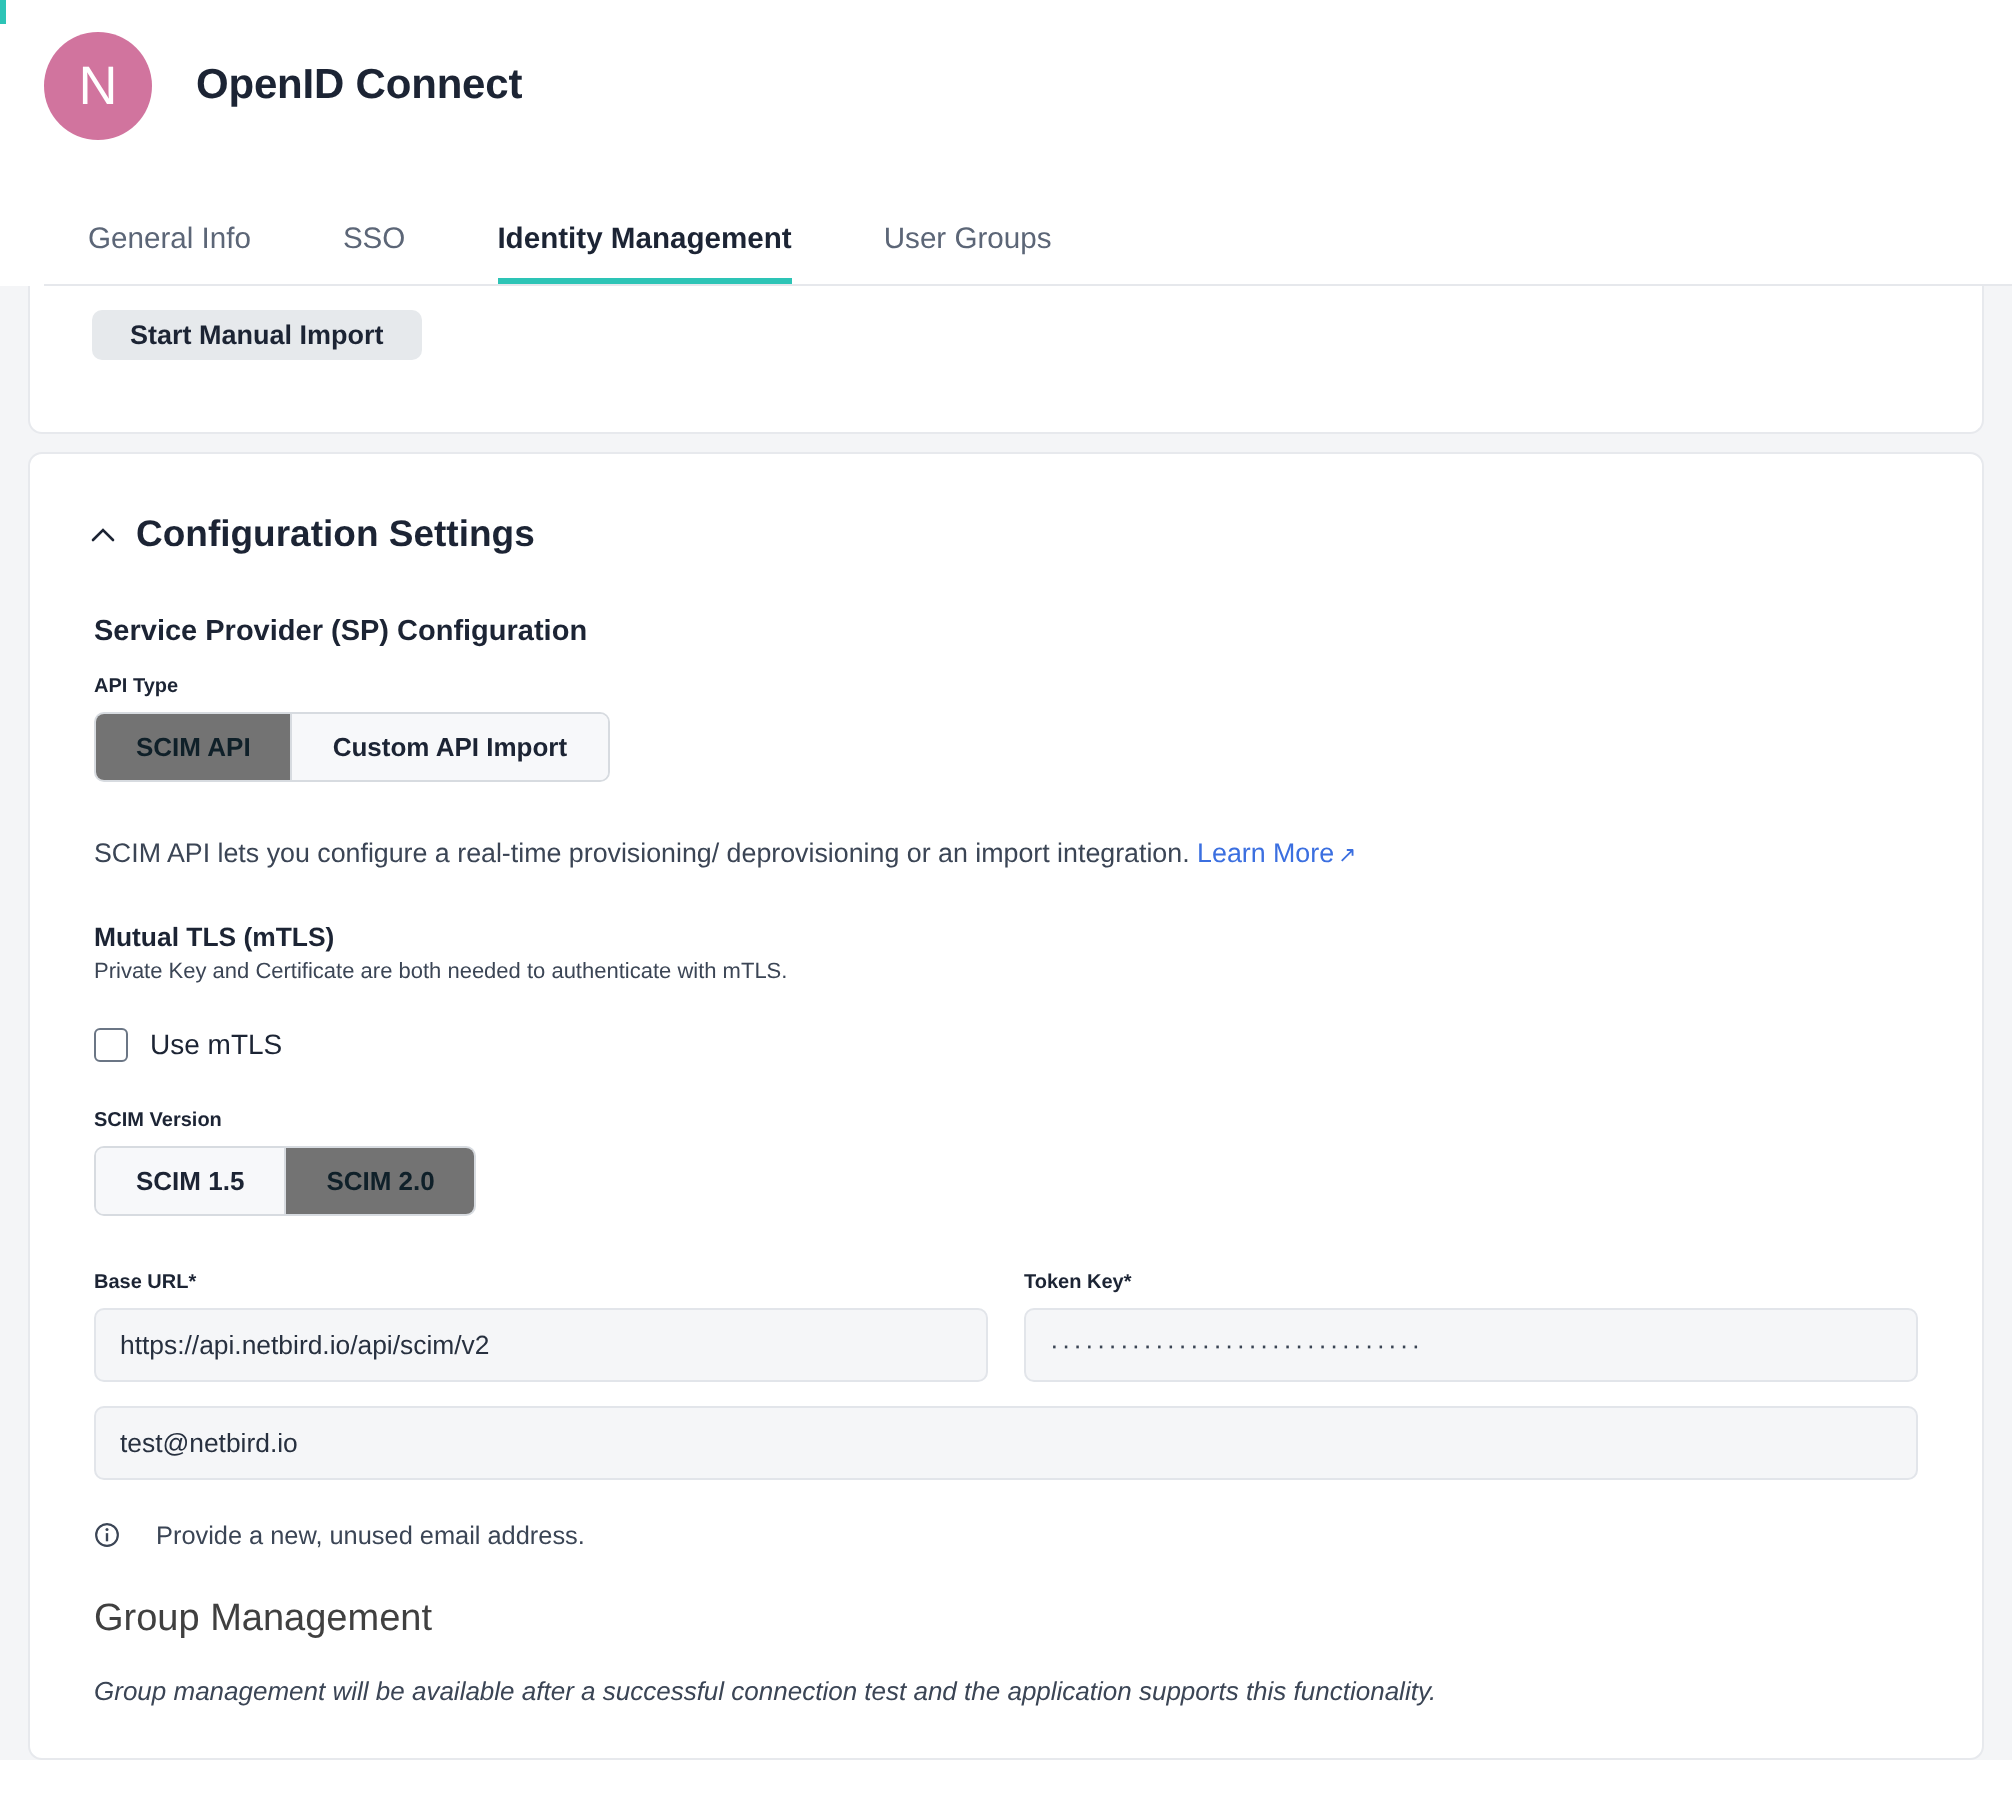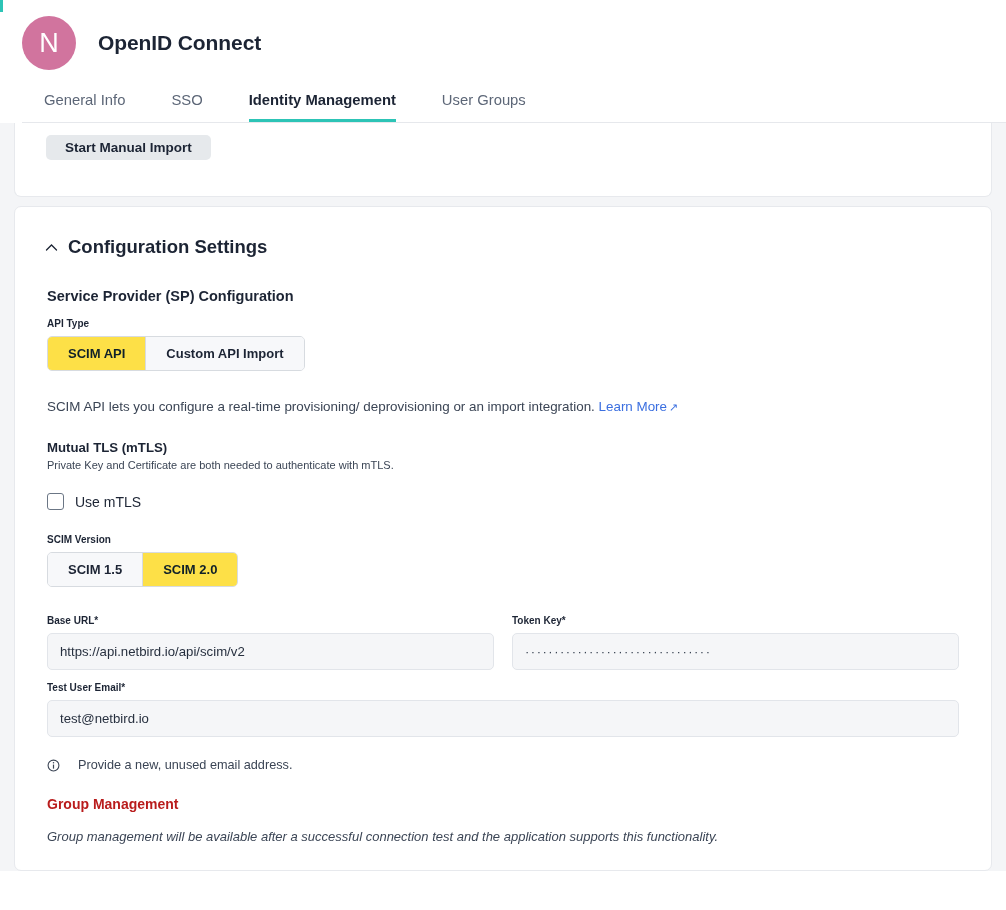--- a/index.html
+++ b/index.html
@@ -44,21 +44,21 @@
   .badge.grey  { background: #f1f2f4; }
   .visible-note {
     display: flex; align-items: center; gap: 7px;
     font-size: 13.5px; color: #3f4a5a; margin-left: 9px; white-space: nowrap;
   }
   .eye-ic { width: 15px; height: 15px; display: block; }
 
   
   .tabs {
     display: flex; align-items: flex-end; gap: 0;
-    margin-top: 14px; padding-left: 22px;
+    margin-top: 34px; padding-left: 22px;
     border-bottom: 1px solid #e6e8ec;
     position: relative;
   }
   .tab {
     font-size: 14.8px; color: #5c6677; padding: 8px 0 11px 0; margin-right: 46px;
     border-bottom: 3px solid transparent; cursor: pointer; white-space: nowrap;
   }
   .tab.active { color: #1c2434; font-weight: bold; border-bottom-color: #2dc4b6; }
 
   
@@ -98,21 +98,21 @@
     display: inline-flex; border: 1px solid #d7dbe0; border-radius: 5px;
     overflow: hidden; background: #f7f8fa;
   }
   .seg-btn {
     font-family: "Liberation Sans", sans-serif;
     font-size: 13px; font-weight: bold; color: #1c2434;
     background: #f7f8fa; border: none; padding: 9px 20px;
     cursor: pointer; white-space: nowrap;
   }
   .seg-btn + .seg-btn { border-left: 1px solid #d7dbe0; }
-  .seg-btn.active { background: #fde047; color: #0f2029; }
+  .seg-btn.active { background: #737373; color: #0f2029; }
 
   .desc { font-size: 13.4px; color: #3b4555; line-height: 1.45; }
   .desc.sp-top { margin-top: 26px; }
   .link { color: #3b6fe0; text-decoration: none; font-weight: normal; }
   .link .arrow { font-size: 11px; margin-left: 2px; display: inline-block; }
 
   .mtls-block { margin-top: 24px; }
   .mtls-title { font-size: 13.2px; font-weight: bold; color: #1c2434; margin-bottom: 4px; }
   .mtls-desc { font-size: 11px; color: #3b4555; }
 
@@ -134,21 +134,21 @@
     font-size: 13.2px; color: #27303f;
     background: #f5f6f8; border: 1px solid #e2e5ea; border-radius: 5px;
     padding: 10px 12px; outline: none;
   }
   .input::placeholder { color: #98a0ad; }
   .dots { letter-spacing: 1.5px; font-size: 13px; color: #3a4453; }
   .field-wrap.full { margin-top: 12px; }
   .hint { display: flex; align-items: center; gap: 18px; font-size: 12.7px; color: #3b4555; margin-top: 21px; }
   .info-ic { width: 13px; height: 13px; display: block; flex: 0 0 auto; }
 
-  .group-head { font-size: 14px; font-weight: bold; color: #b91c1c; margin: 24px 0 0 0; }
+  .group-head { font-size: 19px; font-weight: normal; color: #404040; margin: 24px 0 0 0; }
   .group-desc { font-size: 13px; font-style: italic; color: #3b4555; margin-top: 17px; }
 </style>
 </head>
 <body>
 
 <div id="page">
 
   <div class="accent-sliver"></div>
 
   <div class="header">
@@ -223,21 +223,20 @@
             <div class="field-label">Base URL*</div>
             <input class="input" type="text" value="https://api.netbird.io/api/scim/v2" style="">
           </div>
           <div class="field-wrap">
             <div class="field-label">Token Key*</div>
             <input class="input dots" type="text" value="································" style="">
           </div>
         </div>
 
         <div class="field-wrap full">
-          <div class="field-label">Test User Email*</div>
           <input class="input" type="text" value="test@netbird.io" style="">
           <div class="hint">
             <svg class="info-ic" viewBox="0 0 24 24">
               <circle cx="12" cy="12" r="10" fill="none" stroke="#3b4555" stroke-width="2"></circle>
               <circle cx="12" cy="7" r="1.4" fill="#3b4555"></circle>
               <rect x="10.9" y="10.3" width="2.2" height="7.5" fill="#3b4555"></rect>
             </svg>
             <span>Provide a new, unused email address.</span>
           </div>
         </div>

